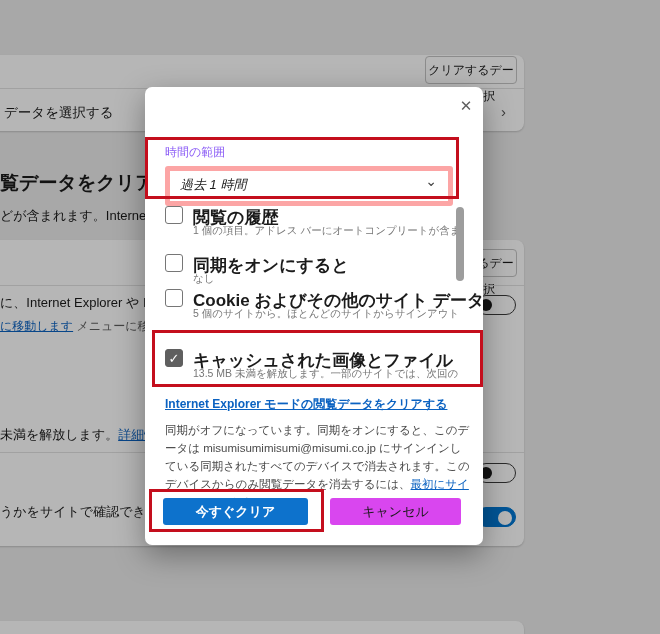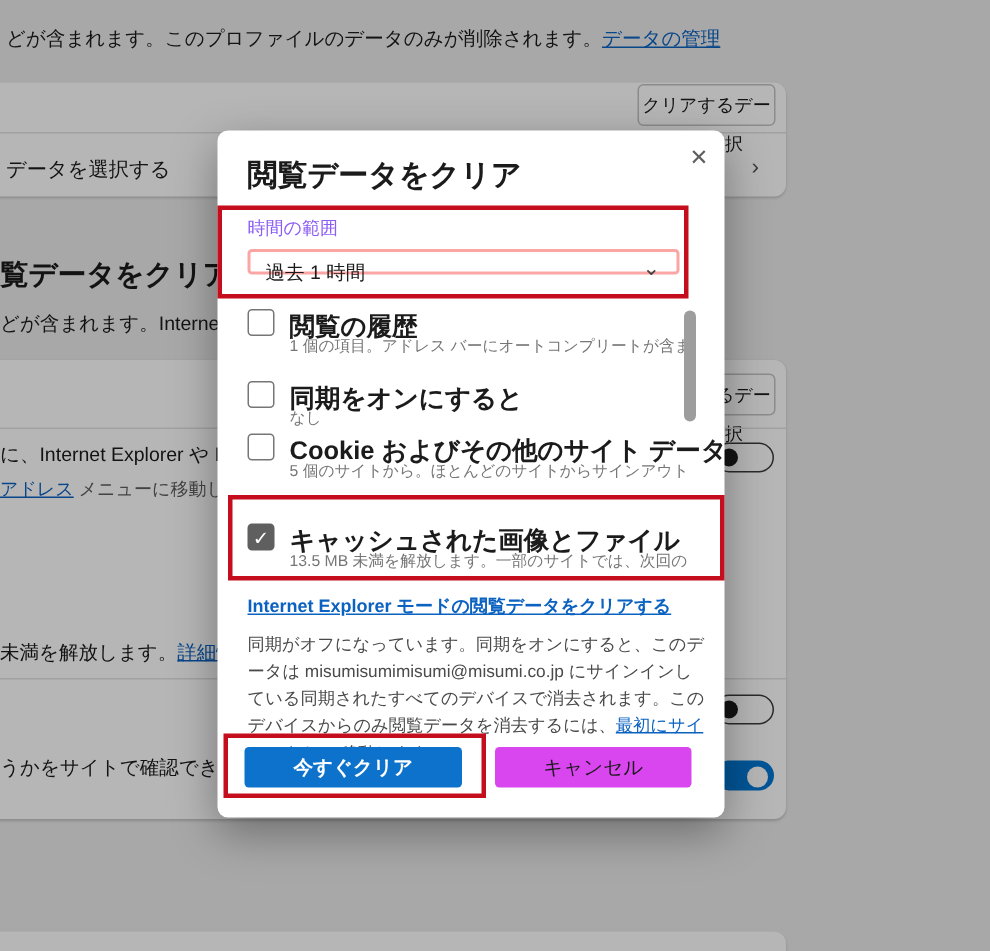--- a/index.html
+++ b/index.html
@@ -38,22 +38,22 @@
   
   .dialog {
     position:absolute; left:145px; top:87px; width:338px; height:458px; z-index:3;
     background:#fff; border-radius:7px; box-shadow:0 10px 30px rgba(0,0,0,.35);
   }
   .dlg-title { position:absolute; left:20px; top:16px; font-size:20px; font-weight:600; }
   .dlg-close { position:absolute; left:308px; top:6px; width:26px; height:26px; border:none; background:none;
     font-size:15px; color:#5f5f5f; cursor:pointer; line-height:26px; text-align:center; font-family:inherit; }
   .tr-label { position:absolute; left:20px; top:57px; font-size:12px; color:#8b5cf6; }
   .select {
-    position:absolute; left:20px; top:79px; width:288px; height:17px;
-    border:2px solid #fca5a5; border-radius:3px; background:#fff; cursor:pointer;
+    position:absolute; left:20px; top:79px; width:288px; height:40px;
+    border:5px solid #fca5a5; border-radius:3px; background:#fff; cursor:pointer;font-style:italic;
   }
   .select .val { position:absolute; left:10px; top:5px; font-size:13px; }
   .select .car { position:absolute; right:11px; top:2px; font-size:14px; color:#444; }
   .chk-row { position:absolute; left:0; width:320px; height:46px; }
   .chk-box { position:absolute; left:20px; top:2px; width:18px; height:18px; border:1px solid #767676;
     border-radius:3px; background:#fff; cursor:pointer; }
   .chk-box.checked { background:#5f5f5f; border-color:#5f5f5f; color:#fff; font-size:13px;
     line-height:17px; text-align:center; }
   .chk-title { position:absolute; left:48px; top:2px; font-size:17px; font-weight:600; white-space:nowrap; }
   .chk-desc { position:absolute; left:48px; top:20px; font-size:10.5px; color:#767676; white-space:nowrap;
@@ -75,37 +75,36 @@
   .anno2 { left:152px; top:330px; width:331px; height:57px; }
   .anno3 { left:149px; top:489px; width:175px; height:43px; }
 </style>
 </head>
 <body>
 
 <div class="stage">
 
   <div class="page">
 
-    <p class="intro"><span>どが含まれます。このプロファイルのデータのみが削除されます。</span><a class="lnk">データの管理</a></p>
 
     <div class="card card1"></div>
     <button class="btn-outline" style="left:425px; top:56px; width:92px;">クリアするデータの選択</button>
     <div class="divider" style="top:88px;"></div>
     <div class="row-label" style="left:4px; top:104px;">データを選択する</div>
     <span class="chev" style="left:501px; top:103px;">›</span>
 
     <div class="heading">覧データをクリアする</div>
     <div class="row-label" style="left:0; top:207px; font-size:13px;">どが含まれます。Internet Explorer</div>
 
     <div class="card card2"></div>
     <button class="btn-outline" style="left:425px; top:249px; width:92px;">クリアするデータの選択</button>
     <div class="divider" style="top:285px;"></div>
 
     <div class="row-label" style="left:0; top:294px; font-size:13px;">に、Internet Explorer や Internet</div>
-    <div class="sub-label" style="left:0; top:318px;"><a class="lnk">アドレス</a><span> メニューに移動します</span></div>
+    <div class="sub-label" style="left:0; top:318px;"><a class="lnk">に移動します</a><span> メニューに移動します</span></div>
     <div class="toggle off" style="left:476px; top:295px;">
         <span class="knob"></span>
       </div>
 
     <div class="row-label" style="left:0; top:426px; font-size:13px;"><span>未満を解放します。</span><a class="lnk">詳細情報</a></div>
     <div class="divider" style="top:452px;"></div>
     <div class="toggle off" style="left:476px; top:463px;">
         <span class="knob"></span>
       </div>
 
@@ -113,21 +112,20 @@
     <div class="toggle on" style="left:476px; top:507px;">
         <span class="knob"></span>
       </div>
 
     <div class="card card3"></div>
   </div>
 
   <div class="overlay"></div>
 
   <div class="dialog">
-    <div class="dlg-title">閲覧データをクリア</div>
     <button class="dlg-close">✕</button>
 
     <div class="tr-label">時間の範囲</div>
     <div class="select">
       <span class="val">過去 1 時間</span>
       <span class="car">⌄</span>
     </div>
 
     <div class="chk-row" style="top:117px;">
       <span class="chk-box"></span>

